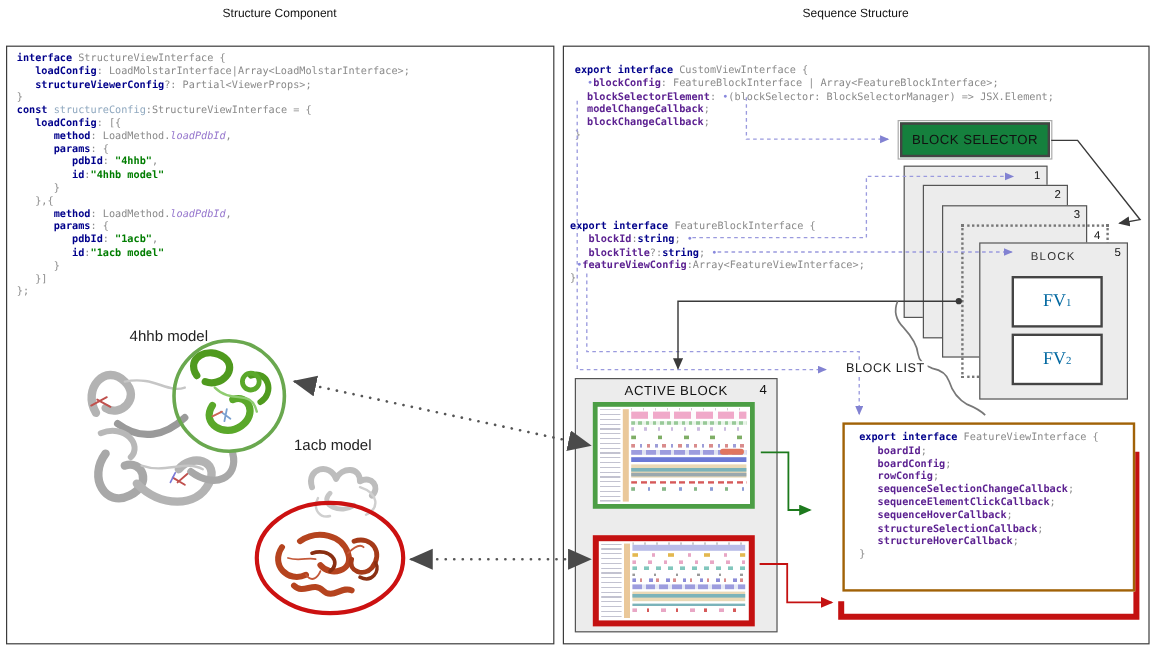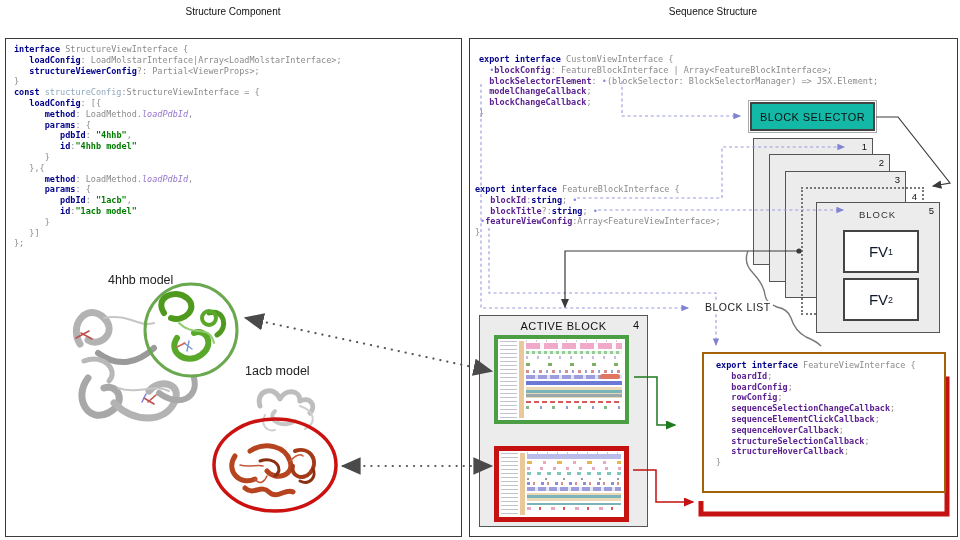--- a/index.html
+++ b/index.html
@@ -13,29 +13,29 @@
   .tok-kw{color:#00008b;font-weight:bold;}
   .tok-id{color:#8a8a8a;}
   .tok-pmem{color:#5c2191;font-weight:bold;}
   .tok-str{color:#007d00;font-weight:bold;}
   .tok-enum{color:#9575cd;font-style:italic;}
   .tok-var{color:#8fa8bf;}
   .tok-bullet{color:#8888dd;}
   .mlabel{position:absolute;font-size:12.5px;color:#222;}
   
   .bsel{position:absolute;left:750px;top:102px;width:121px;height:25px;border:2px solid #444;
-    outline:1px solid #aaa;outline-offset:1px;background:#14b8a6;display:flex;align-items:center;
+    outline:1px solid #aaa;outline-offset:1px;background:#15803d;display:flex;align-items:center;
     justify-content:center;font-size:11px;letter-spacing:.4px;color:#111;}
   
   .blk{position:absolute;background:#ececec;border:1px solid #555;}
   .blk-dotted{position:absolute;border:2px dotted #777;background:transparent;}
   .blk-num{position:absolute;right:5px;top:2px;font-size:9.5px;color:#111;}
   .title-lbl{position:absolute;left:42px;top:6px;font-size:9.5px;letter-spacing:1px;color:#333;}
   .fvbox{position:absolute;left:26px;width:72px;height:39px;background:#fff;border:2px solid #444;
-    display:flex;align-items:center;justify-content:center;font-size:15px;color:#0f172a;}
+    display:flex;align-items:center;justify-content:center;font-size:15px;color:#0369a1;font-family:Liberation Serif, serif;}
   .fvbox sub{font-size:9px;}
   
   .ablk{position:absolute;left:479px;top:315px;width:167px;height:210px;background:#ececec;border:1.5px solid #555;}
   .ablk-title{position:absolute;left:0;right:0;top:4px;text-align:center;font-size:11px;letter-spacing:.5px;color:#111;}
   .ablk-num{position:absolute;right:8px;top:3px;font-size:11px;color:#111;}
   .seqimg{position:absolute;background:#fff;}
   .seqimg.green{left:14px;top:19px;width:127px;height:81px;border:4px solid #4c9e45;}
   .seqimg.red{left:14px;top:130px;width:125px;height:66px;border:5px solid #c41111;}
   .seq-ruler{position:absolute;left:28px;right:3px;top:1px;height:2px;
     background:repeating-linear-gradient(90deg,#ccc 0 1px,transparent 1px 10px);}

